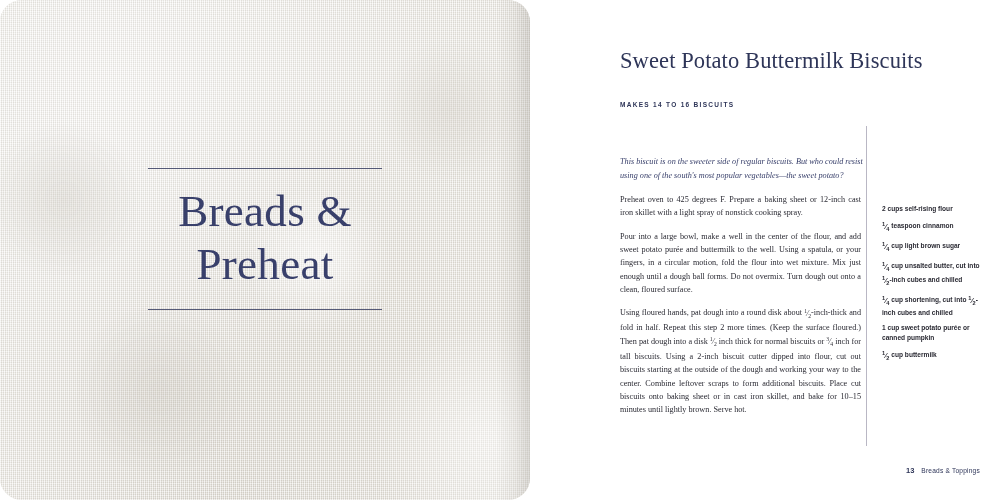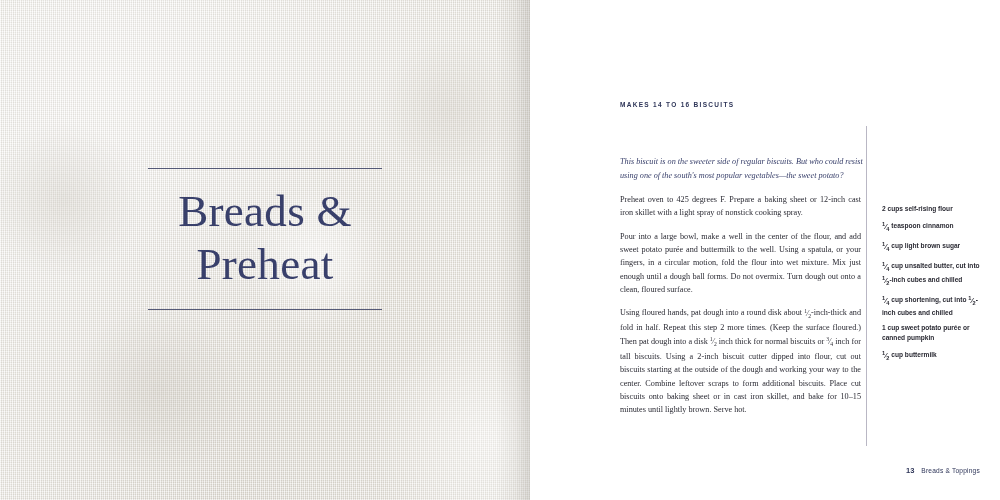--- a/index.html
+++ b/index.html
@@ -20,20 +20,21 @@
     display: flex;
   }
 
   
   .left-page {
     position: relative;
     width: 530px;
     height: 500px;
     background-color: #efeeea;
     overflow: hidden;
+    border-radius: 22px;
   }
   .texture {
     position: absolute;
     inset: 0;
     background-color: #eeece7;
     background-image:
       repeating-linear-gradient(90deg, rgba(255,255,255,0.55) 0px, rgba(255,255,255,0.55) 1px, rgba(176,170,160,0.18) 1px, rgba(176,170,160,0.18) 2px, rgba(255,255,255,0.35) 2px, rgba(255,255,255,0.35) 3px, rgba(160,154,144,0.12) 3px, rgba(160,154,144,0.12) 4px),
       repeating-linear-gradient(0deg, rgba(255,255,255,0.5) 0px, rgba(255,255,255,0.5) 1px, rgba(170,164,154,0.16) 1px, rgba(170,164,154,0.16) 2px, rgba(255,255,255,0.3) 2px, rgba(255,255,255,0.3) 3px, rgba(155,149,139,0.1) 3px, rgba(155,149,139,0.1) 4px),
       radial-gradient(ellipse at 22% 18%, rgba(255,255,255,0.75), rgba(255,255,255,0) 55%),
       radial-gradient(ellipse at 72% 70%, rgba(225,221,212,0.7), rgba(255,255,255,0) 60%),
@@ -221,20 +222,21 @@
       </div>
       <div class="chapter-rule bottom"></div>
     </div>
 
     <div class="page-shadow-left"></div>
   </div>
 
   <div class="right-page">
     <div class="recipe">
 
+      <div class="recipe-title">Sweet Potato Buttermilk Biscuits</div>
       <div class="yield">MAKES 14 TO 16 BISCUITS</div>
 
       <div class="columns">
 
         <div class="col-main">
           <p class="intro">This biscuit is on the sweeter side of regular biscuits. But who could resist using one of the south's most popular vegetables—the sweet potato?</p>
           <p class="step">Preheat oven to 425 degrees F. Prepare a baking sheet or 12-inch cast iron skillet with a light spray of nonstick cooking spray.</p>
           <p class="step">Pour into a large bowl, make a well in the center of the flour, and add sweet potato purée and buttermilk to the well. Using a spatula, or your fingers, in a circular motion, fold the flour into wet mixture. Mix just enough until a dough ball forms. Do not overmix. Turn dough out onto a clean, floured surface.</p>
           <p class="step">Using floured hands, pat dough into a round disk about <span class="frac"><sup>1</sup>⁄<sub>2</sub></span>-inch-thick and fold in half. Repeat this step 2 more times. (Keep the surface floured.) Then pat dough into a disk <span class="frac"><sup>1</sup>⁄<sub>2</sub></span> inch thick for normal biscuits or <span class="frac"><sup>3</sup>⁄<sub>4</sub></span> inch for tall biscuits. Using a 2-inch biscuit cutter dipped into flour, cut out biscuits starting at the outside of the dough and working your way to the center. Combine leftover scraps to form additional biscuits. Place cut biscuits onto baking sheet or in cast iron skillet, and bake for 10–15 minutes until lightly brown. Serve hot.</p>
         </div>

